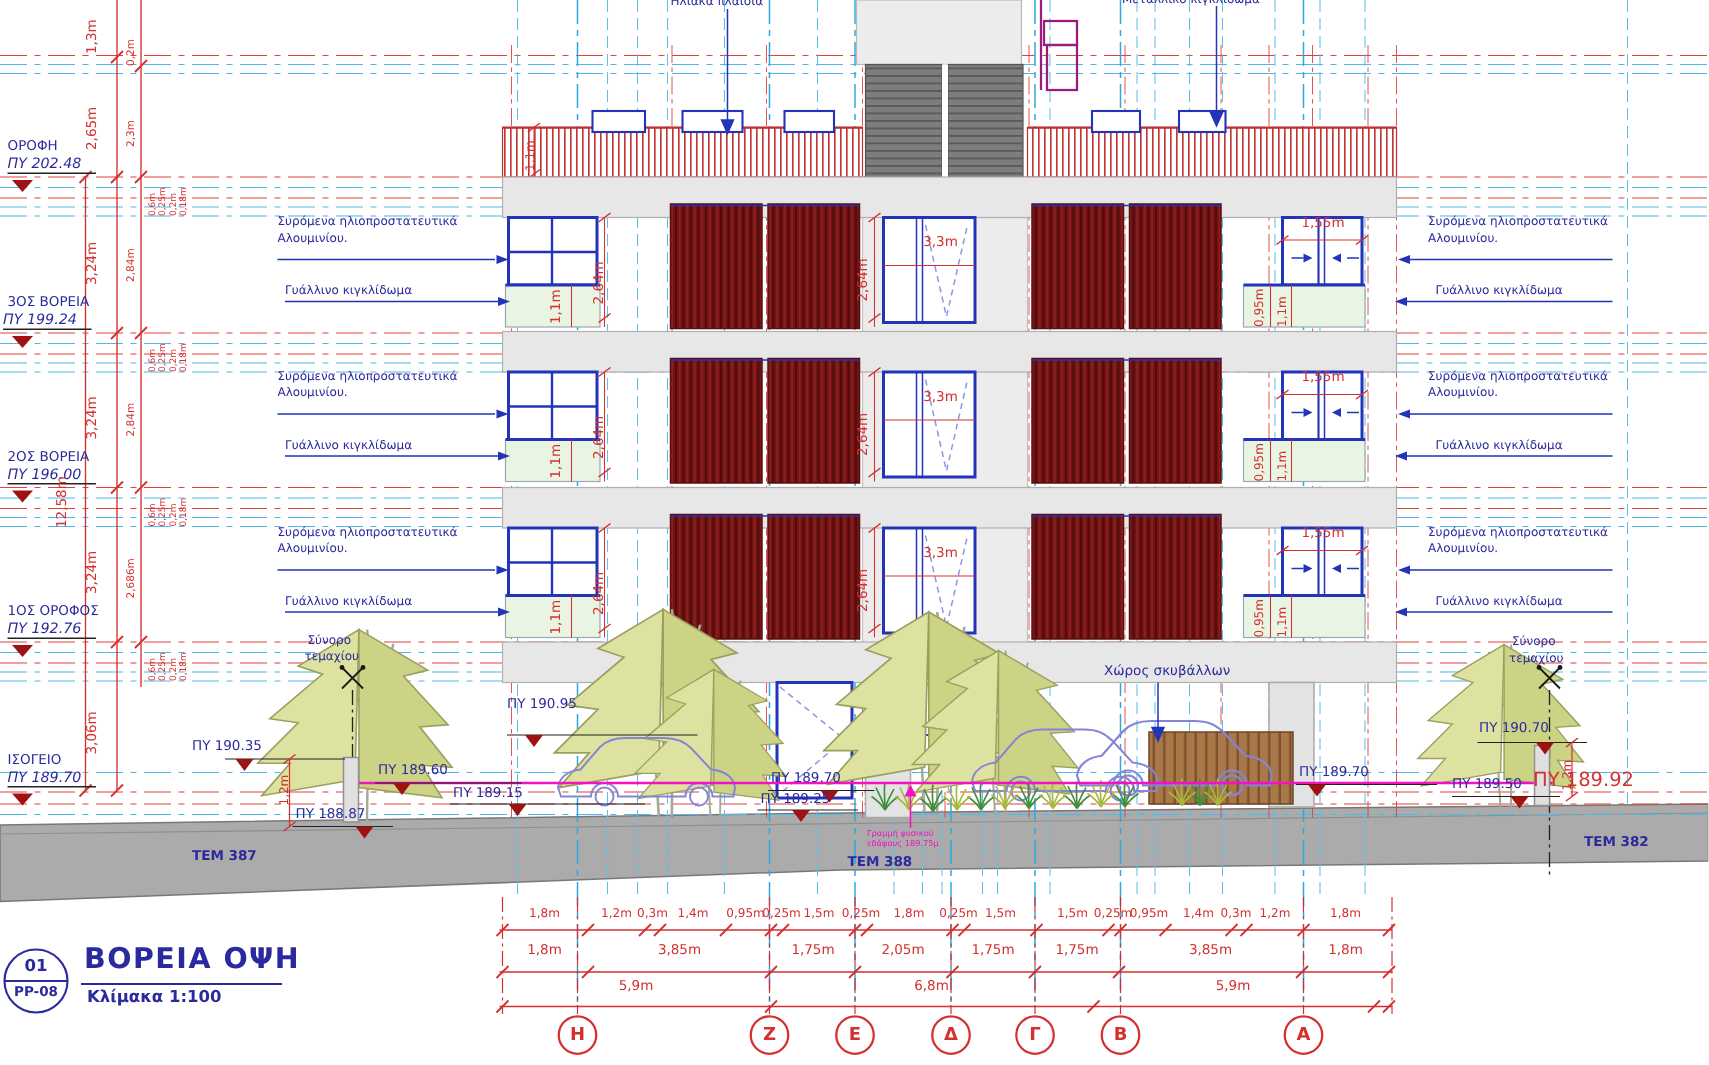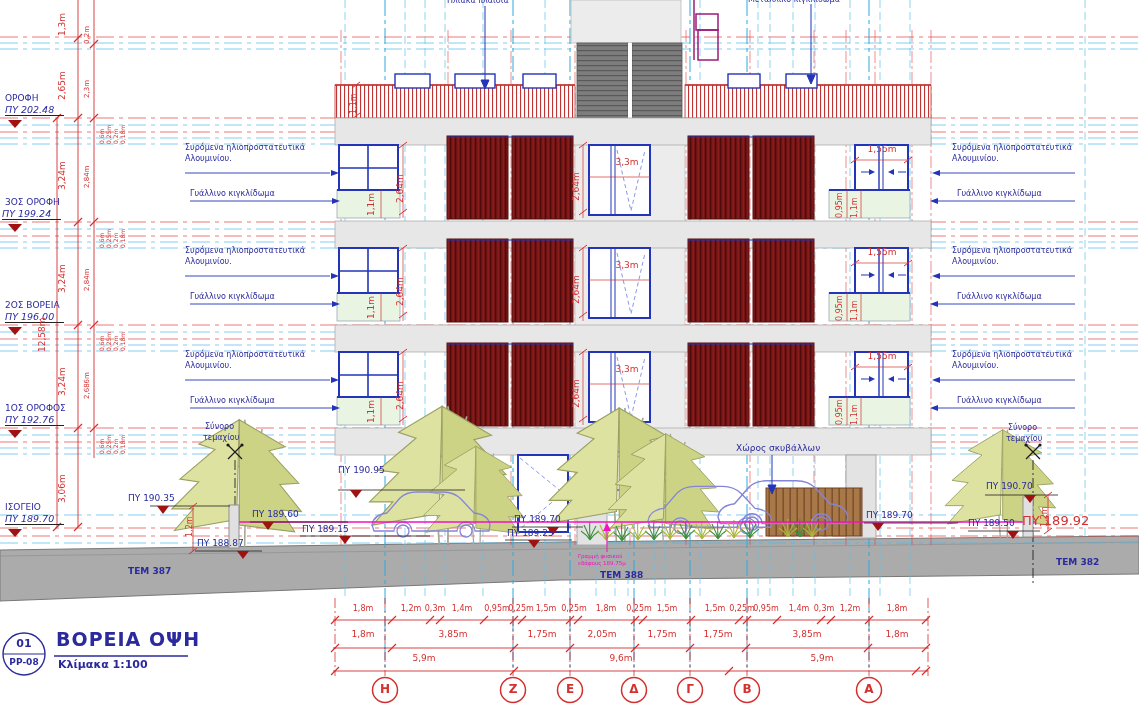--- a/index.html
+++ b/index.html
@@ -264,21 +264,21 @@
 
   <g>
     <circle cx="24" cy="654" r="21" fill="#ffffff" stroke="#2a2a9e" stroke-width="1.4"></circle>
     <path d="M3,654H45" stroke="#2a2a9e" stroke-width="1.2"></path>
     <path d="M54,656H188" stroke="#2a2a9e" stroke-width="1.4"></path>
   </g>
 </svg>
 
 <span class="t lvlname" style="left:5px;top:94px">ΟΡΟΦΗ</span>
 <span class="t elev" style="left:5px;top:105px">ΠΥ 202.48</span>
-<span class="t lvlname" style="left:5px;top:198px">3ΟΣ ΟΡΟΦΗ</span>
+<span class="t lvlname" style="left:5px;top:198px">3ΟΣ ΒΟΡΕΙΑ</span>
 <span class="t elev" style="left:2px;top:209px">ΠΥ 199.24</span>
 <span class="t lvlname" style="left:5px;top:301px">2ΟΣ ΒΟΡΕΙΑ</span>
 <span class="t elev" style="left:5px;top:312px">ΠΥ 196.00</span>
 <span class="t lvlname" style="left:5px;top:404px">1ΟΣ ΟΡΟΦΟΣ</span>
 <span class="t elev" style="left:5px;top:415px">ΠΥ 192.76</span>
 <span class="t lvlname" style="left:5px;top:503px">ΙΣΟΓΕΙΟ</span>
 <span class="t elev" style="left:5px;top:514px">ΠΥ 189.70</span>
 
 <span class="t r rt" style="left:58px;top:36px">1,3m</span>
 <span class="t r7 rt" style="left:84px;top:44px">0,2m</span>
@@ -369,21 +369,21 @@
 <span class="t n9" style="left:507px;top:529px">ΠΥ 189.25</span>
 <span class="t n9" style="left:866px;top:511px">ΠΥ 189.70</span>
 <span class="t n9" style="left:968px;top:519px">ΠΥ 189.50</span>
 <span class="t n9" style="left:986px;top:482px">ΠΥ 190.70</span>
 <span class="t redlv" style="left:1022px;top:514px">ΠΥ 189.92</span>
 <span class="t r8 rt" style="left:186px;top:537px">1,2m</span>
 <span class="t r8 rt" style="left:1041px;top:527px">1,2m</span>
 <span class="t mag" style="left:578px;top:554px">Γραμμή φυσικού</span>
 <span class="t mag" style="left:578px;top:561px">εδάφους 189.75μ</span>
 <span class="t plot" style="left:128px;top:567px">ΤΕΜ 387</span>
-<span class="t plot" style="left:600px;top:571px">ΤΕΜ 388</span>
+<span class="t plot" style="left:565px;top:571px">ΤΕΜ 388</span>
 <span class="t plot" style="left:1056px;top:558px">ΤΕΜ 382</span>
 
 <span class="t r8 cx" style="left:363px;top:605px">1,8m</span>
 <span class="t r8 cx" style="left:411px;top:605px">1,2m</span>
 <span class="t r8 cx" style="left:435px;top:605px">0,3m</span>
 <span class="t r8 cx" style="left:462px;top:605px">1,4m</span>
 <span class="t r8 cx" style="left:497px;top:605px">0,95m</span>
 <span class="t r8 cx" style="left:521px;top:605px">0,25m</span>
 <span class="t r8 cx" style="left:546px;top:605px">1,5m</span>
 <span class="t r8 cx" style="left:574px;top:605px">0,25m</span>
@@ -399,21 +399,21 @@
 <span class="t r8 cx" style="left:897px;top:605px">1,8m</span>
 <span class="t r cx" style="left:363px;top:630px">1,8m</span>
 <span class="t r cx" style="left:453px;top:630px">3,85m</span>
 <span class="t r cx" style="left:542px;top:630px">1,75m</span>
 <span class="t r cx" style="left:602px;top:630px">2,05m</span>
 <span class="t r cx" style="left:662px;top:630px">1,75m</span>
 <span class="t r cx" style="left:718px;top:630px">1,75m</span>
 <span class="t r cx" style="left:807px;top:630px">3,85m</span>
 <span class="t r cx" style="left:897px;top:630px">1,8m</span>
 <span class="t r cx" style="left:424px;top:654px">5,9m</span>
-<span class="t r cx" style="left:621px;top:654px">9,6m</span>
+<span class="t r cx" style="left:621px;top:654px">6,8m</span>
 <span class="t r cx" style="left:822px;top:654px">5,9m</span>
 
 <span class="t axl" style="left:373px;top:683px">Η</span>
 <span class="t axl" style="left:501px;top:683px">Ζ</span>
 <span class="t axl" style="left:558px;top:683px">Ε</span>
 <span class="t axl" style="left:622px;top:683px">Δ</span>
 <span class="t axl" style="left:678px;top:683px">Γ</span>
 <span class="t axl" style="left:735px;top:683px">Β</span>
 <span class="t axl" style="left:857px;top:683px">Α</span>
 

